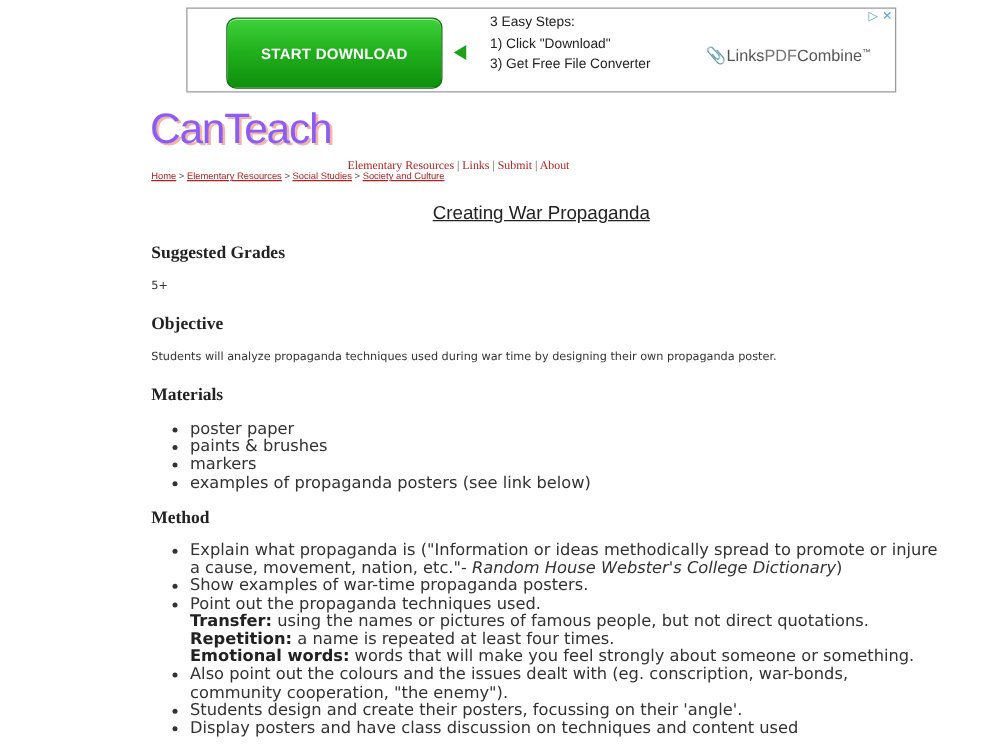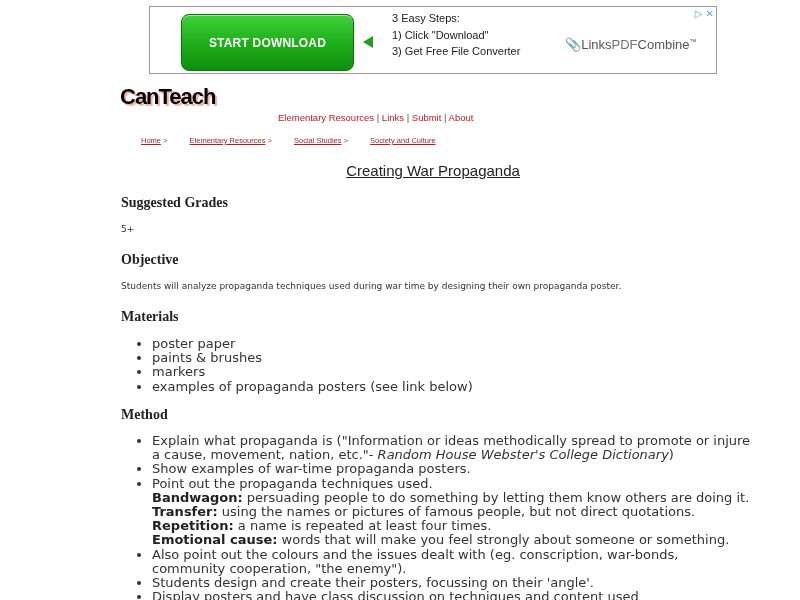--- a/index.html
+++ b/index.html
@@ -13,27 +13,27 @@
       font-weight:bold; font-size:12px; display:flex; align-items:center; justify-content:center; letter-spacing:0.2px; }
     .ad-arrow { position:absolute; left:213px; top:29px; width:0; height:0; border-top:6px solid transparent; border-bottom:6px solid transparent; border-right:10px solid #1ea01a; }
     .ad-steps { position:absolute; left:242px; top:3px; font-family:"Liberation Sans", sans-serif; font-size:11px; color:#222; line-height:16.5px; }
     .ad-steps b { font-weight:normal; }
     .ad-brand { position:absolute; left:415px; top:30px; font-family:"Liberation Sans", sans-serif; font-size:13px; color:#555; }
     .ad-brand .pdf { color:#737373; }
     .ad-brand .clip { color:#2bb673; font-weight:bold; }
     .ad-choices { position:absolute; right:2px; top:1px; font-size:10px; color:#58a9d8; }
 
     
-    .logo { position:absolute; left:120px; top:84px; font-family:"Liberation Sans", sans-serif; font-weight:bold; font-size:22px;
-      color:#000000; letter-spacing:-1px; text-shadow:2px 2px 0 #f3b4a6; }
-    .topnav { position:absolute; left:257px; top:112px; font-family:Liberation Sans, sans-serif; font-size:9.5px; color:#b22222;padding-left:21px; }
+    .logo { position:absolute; left:120px; top:84px; font-family:"Liberation Sans", sans-serif; font-weight:normal; font-size:34px;
+      color:#8b5cf6; letter-spacing:-1px; text-shadow:2px 2px 0 #f3b4a6; }
+    .topnav { position:absolute; left:257px; top:128px; font-family:Liberation Serif, serif; font-size:9.5px; color:#b22222;padding-left:21px; }
     .topnav a { color:#b22222; text-decoration:none; }
     .topnav .sep { color:#555; }
     .crumbs { position:absolute; left:121px; top:136px; font-family:"Liberation Sans", sans-serif; font-size:7.5px; color:#555; }
-    .crumbs a { color:#b22222; text-decoration:underline;margin-left:20px; }
+    .crumbs a { color:#b22222; text-decoration:underline; }
 
     
     .title { position:absolute; left:0; width:866px; top:162px; text-align:center; font-family:"Liberation Sans", sans-serif;
       font-size:15px; color:#222; text-decoration:underline; }
     .h { position:absolute; left:121px; font-family:Liberation Serif, serif; font-weight:bold; font-size:14px; color:#222; }
     .p { position:absolute; left:121px; font-family:"DejaVu Sans", sans-serif; font-size:9px; color:#333; }
     ul.list { position:absolute; left:137px; margin:0; padding:0 0 0 15px; font-family:"DejaVu Sans", sans-serif; font-size:13px; color:#333; line-height:14.2px; }
     ul.list li { margin:0; padding:0; }
     ul.method { width:600px; }
     .sub { display:block; }
@@ -82,21 +82,20 @@
   <li>markers</li>
   <li>examples of propaganda posters (see link below)</li>
 </ul>
 
 <div class="h" style="top:407px">Method</div>
 <ul class="list method" style="top:434px">
   <li><span>Explain what propaganda is ("Information or ideas methodically spread to promote or injure a cause, movement, nation, etc."- </span><i>Random House Webster's College Dictionary</i><span>)</span></li>
   <li>Show examples of war-time propaganda posters.</li>
   <li>
     <span>Point out the propaganda techniques used.</span>
-    <span class="sub"><b>Bandwagon:</b><span> persuading people to do something by letting them know others are doing it.</span></span>
     <span class="sub"><b>Transfer:</b><span> using the names or pictures of famous people, but not direct quotations.</span></span>
     <span class="sub"><b>Repetition:</b><span> a name is repeated at least four times.</span></span>
-    <span class="sub"><b>Emotional cause:</b><span> words that will make you feel strongly about someone or something.</span></span>
+    <span class="sub"><b>Emotional words:</b><span> words that will make you feel strongly about someone or something.</span></span>
   </li>
   <li>Also point out the colours and the issues dealt with (eg. conscription, war-bonds, community cooperation, "the enemy").</li>
   <li>Students design and create their posters, focussing on their 'angle'.</li>
   <li>Display posters and have class discussion on techniques and content used</li>
 </ul>
 
 </body></html>

